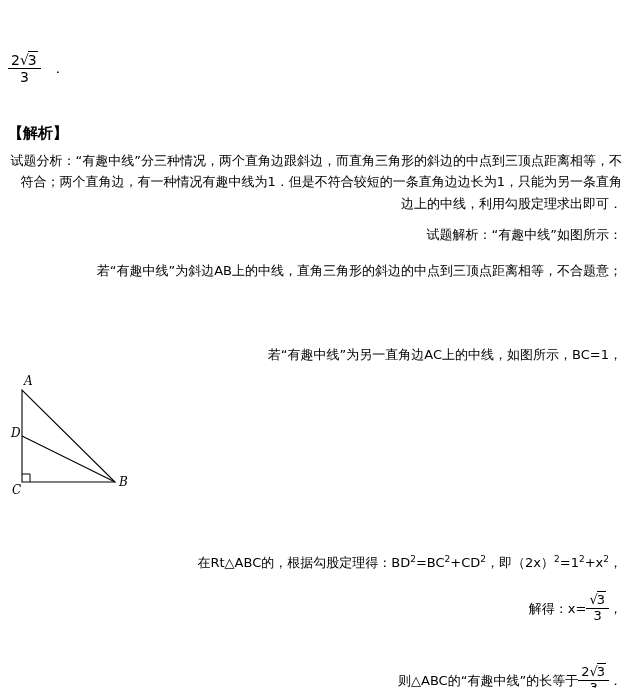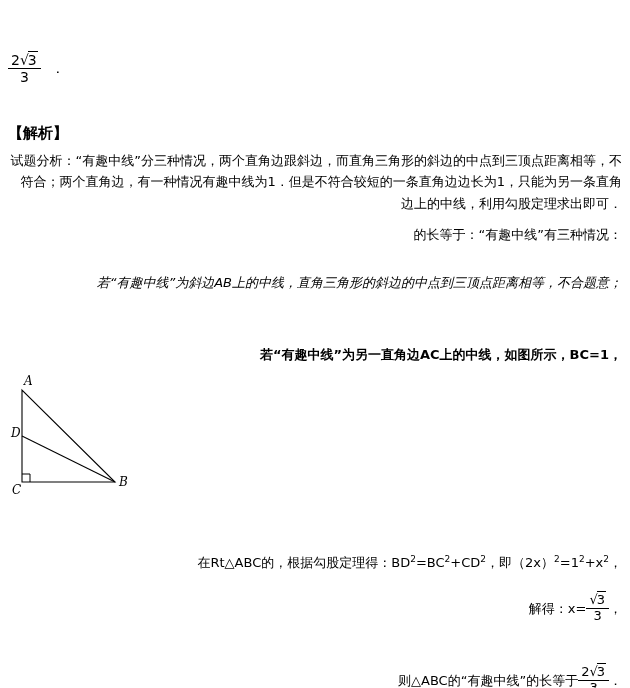--- a/index.html
+++ b/index.html
@@ -70,23 +70,23 @@
   .para {
     position: absolute;
     left: 8px;
     width: 614px;
     font-size: 13px;
     line-height: 1.65;
     text-align: right;
   }
   .p1 { top: 112px; }
   .p2 { top: 186px; }
-  .p3 { top: 234px; font-style: italic; }
+  .p3 { top: 222px; }
   .p4 { top: 266px; }
-  .p5 { top: 306px; font-weight: bold; }
+  .p5 { top: 306px; }
   .p6 { top: 478px; }
   .p7 { top: 514px; }
   .p8 { top: 556px; }
   .p9 { top: 628px; }
 
   .inline-frac-wrap {
     display: inline-flex;
     align-items: center;
     vertical-align: middle;
     transform: translateY(-1px);
@@ -120,21 +120,21 @@
     <span class="frac">
       <span class="num"><span>2</span><span class="sqrt">√<span class="radicand">3</span></span></span>
       <span class="den">3</span>
     </span>
     <span class="period">．</span>
   </div>
 
   <div class="heading">【解析】</div>
 
   <div class="para p1">试题分析：“有趣中线”分三种情况，两个直角边跟斜边，而直角三角形的斜边的中点到三顶点距离相等，不符合；两个直角边，有一种情况有趣中线为1．但是不符合较短的一条直角边边长为1，只能为另一条直角边上的中线，利用勾股定理求出即可．</div>
-  <div class="para p2">的长等于：“有趣中线”有三种情况：</div>
+  <div class="para p2">试题解析：“有趣中线”如图所示：</div>
   <div class="para p3">若“有趣中线”为斜边AB上的中线，直角三角形的斜边的中点到三顶点距离相等，不合题意；</div>
   <div class="para p5">若“有趣中线”为另一直角边AC上的中线，如图所示，BC=1，</div>
 
   <div class="figure">
     <svg width="130" height="130" viewBox="0 0 130 130">
 
       <polygon points="12,16 12,108 105,108" fill="none" stroke="#000" stroke-width="1.1"></polygon>
 
       <line x1="105" y1="108" x2="12" y2="62" stroke="#000" stroke-width="1.1"></line>
 

